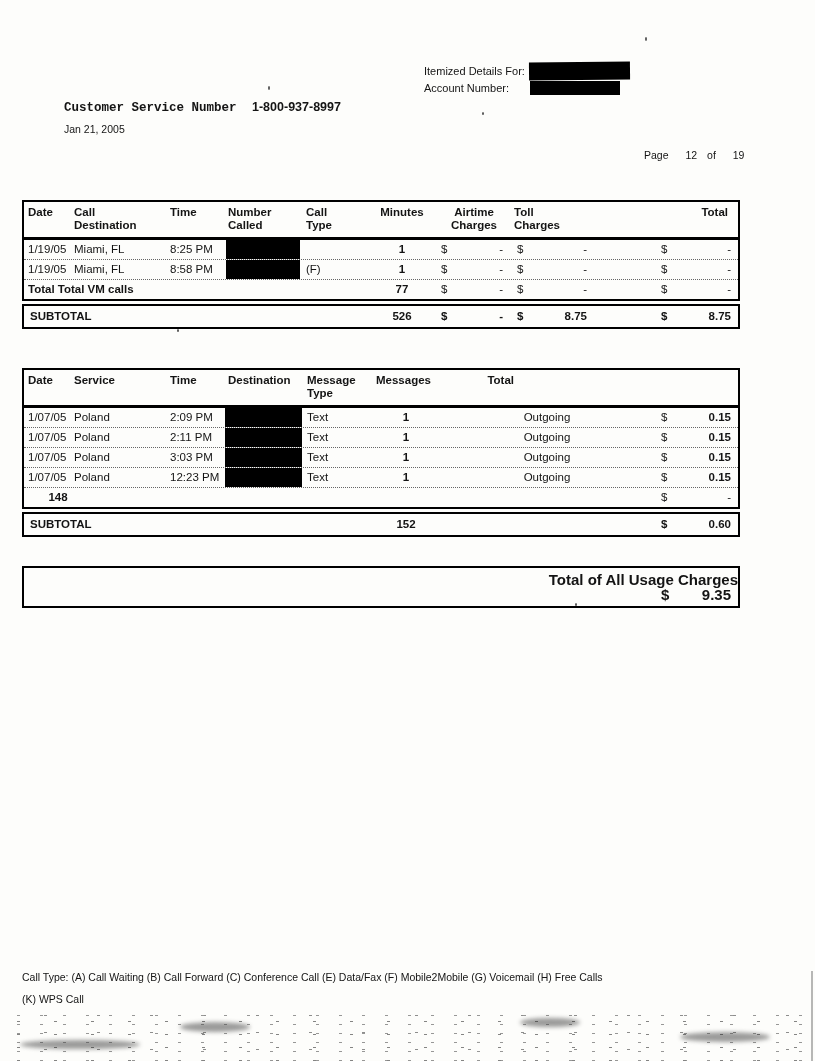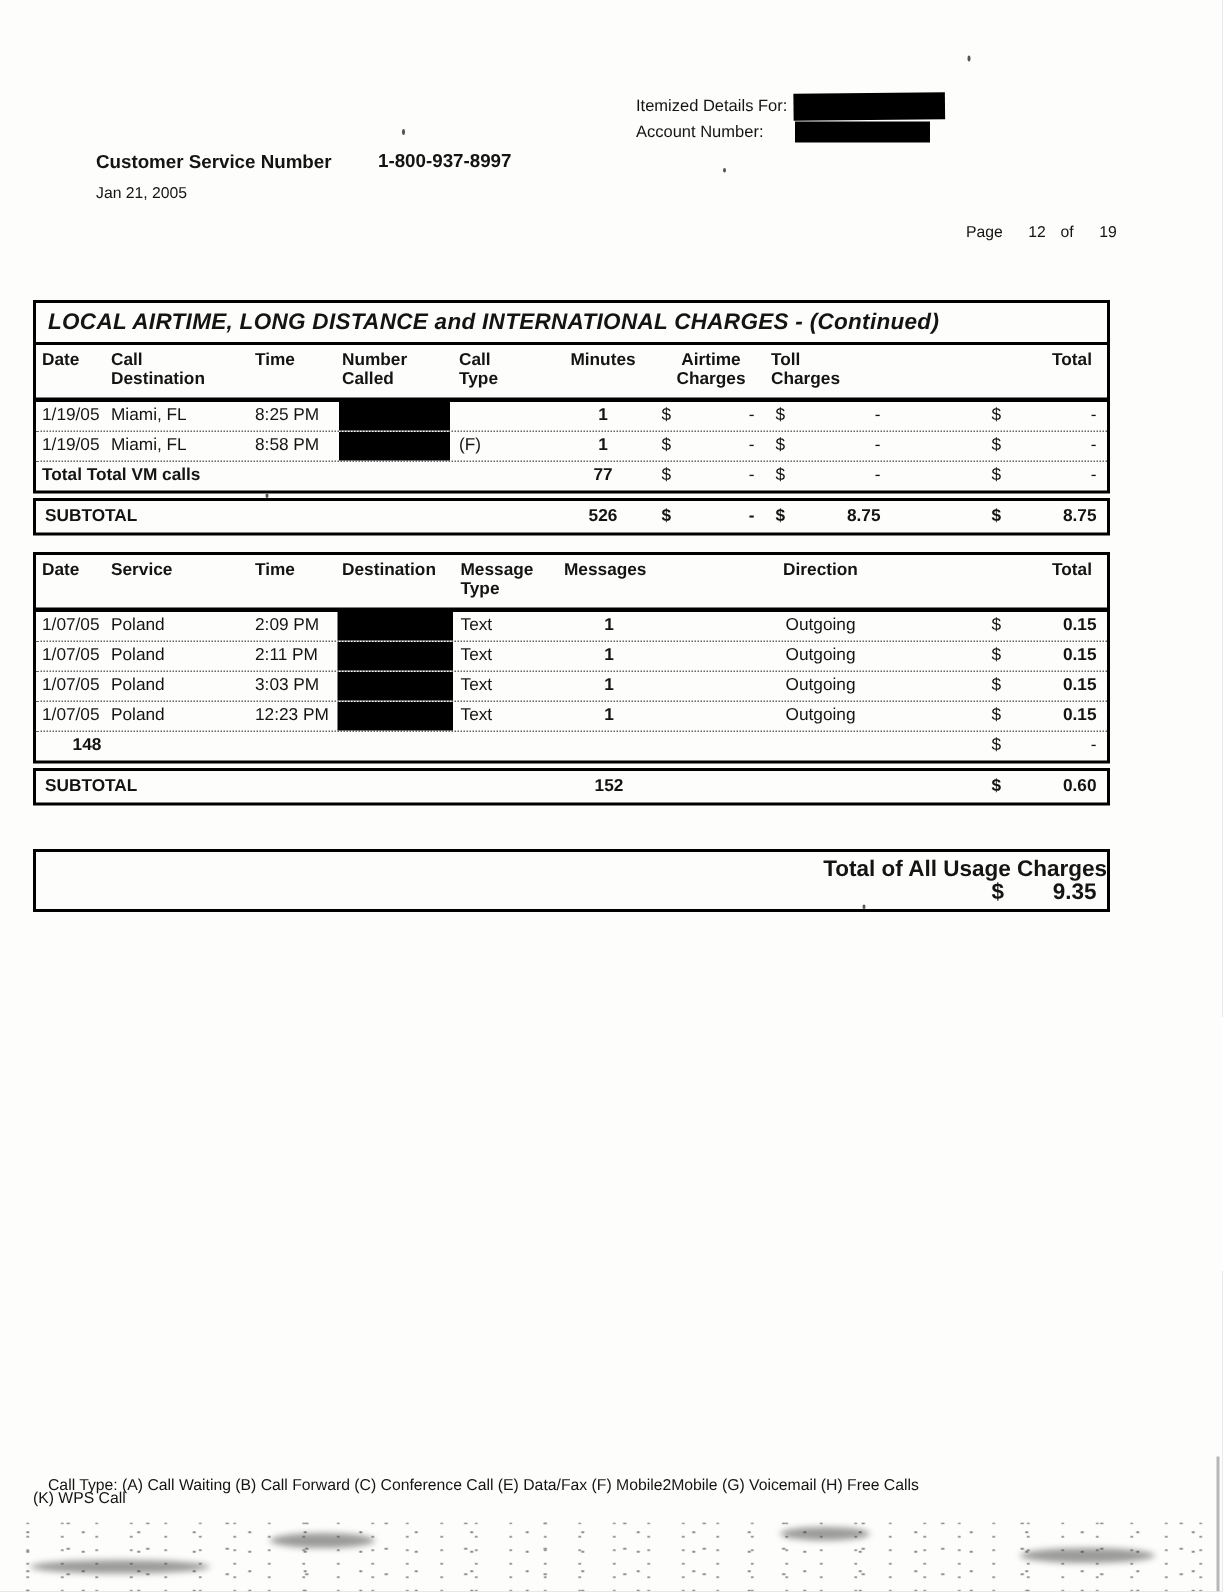--- a/index.html
+++ b/index.html
@@ -10,21 +10,21 @@
   }
   .abs{position:absolute;}
   .sm{font-size:10.5px;}
   .b{font-weight:bold;}
 
   
   .itemized{left:424px; top:63px; font-size:11px; line-height:17px;}
   .redact{background:#000;}
   .redact-1{left:529px; top:62px; width:101px; height:18px; transform:rotate(-0.6deg);}
   .redact-2{left:530px; top:81px; width:90px; height:14px;}
-  .cs-label{left:64px; top:101px; font-size:12.5px; font-weight:bold;}
+  .cs-label{left:64px; top:101px; font-size:12.5px; font-weight:bold;font-family:Liberation Mono, monospace;}
   .cs-number{left:252px; top:100px; font-size:12.5px; font-weight:bold;}
   .hdr-date{left:64px; top:123px;}
   .pageinfo{left:644px; top:121px;}
   .pageinfo span{display:inline-block;}
 
   
   .tblwrap{left:22px; width:718px;}
   .airtime-wrap{top:200px;}
   .messaging-wrap{top:368px;}
   .total-wrap{top:566px;}
@@ -71,21 +71,21 @@
   .thead .m-total{text-align:right; padding-right:10px;}
 
   .cell-redact{height:19px; margin:-2px 0; background:#000;}
   .c-num .cell-redact{width:74px; margin-left:-2px;}
   .m-dest .cell-redact{width:77px; margin-left:-3px;}
   .c-num, .m-dest{padding-left:4px;}
 
   .val-b{font-weight:bold;}
 
   
-  .legend{left:32px; top:971px; font-size:10.5px;margin-top:13px;}
+  .legend{left:22px; top:971px; font-size:10.5px;}
   .wps{left:22px; top:993px; font-size:10.5px;}
 
   
   .artifact{position:absolute; background:#555; border-radius:50%;}
   .a1{left:268px; top:86px; width:2px; height:4px;}
   .a2{left:482px; top:112px; width:2px; height:3px;}
   .a3{left:645px; top:37px; width:2px; height:4px;}
   .a4{left:177px; top:329px; width:2px; height:3px;}
   .a5{left:575px; top:603px; width:2px; height:3px;}
   .noise{
@@ -123,21 +123,20 @@
 
   <div class="abs pageinfo sm">
     <span style="margin-right:14px;">Page</span>
     <span style="margin-right:7px;margin-top:28px;">12</span>
     <span style="margin-right:14px;">of</span>
     <span>19</span>
   </div>
 
   <div class="abs tblwrap airtime-wrap">
     <div class="box">
-      <div class="sec-title">LOCAL AIRTIME, LONG DISTANCE and INTERNATIONAL CHARGES  - (Continued)</div>
       <div class="thead">
         <div class="cell c-date">Date</div>
         <div class="cell c-dest">Call
 Destination</div>
         <div class="cell c-time">Time</div>
         <div class="cell c-num">Number
 Called</div>
         <div class="cell c-ctype">Call
 Type</div>
         <div class="cell c-min">Minutes</div>
@@ -238,21 +237,20 @@
   <div class="abs tblwrap messaging-wrap">
     <div class="box">
       <div class="thead">
         <div class="cell m-date">Date</div>
         <div class="cell m-service">Service</div>
         <div class="cell m-time">Time</div>
         <div class="cell m-dest">Destination</div>
         <div class="cell m-mtype">Message
 Type</div>
         <div class="cell m-msgs" style="text-align:left;padding-left:4px;">Messages</div>
-        <div class="cell m-dir">Direction</div>
         <div class="cell m-total">Total</div>
       </div>
 
       <div class="row">
         <div class="cell m-date">1/07/05</div>
         <div class="cell m-service">Poland</div>
         <div class="cell m-time">2:09 PM</div>
         <div class="cell m-dest">
             <div class="cell-redact"></div>
           </div>

